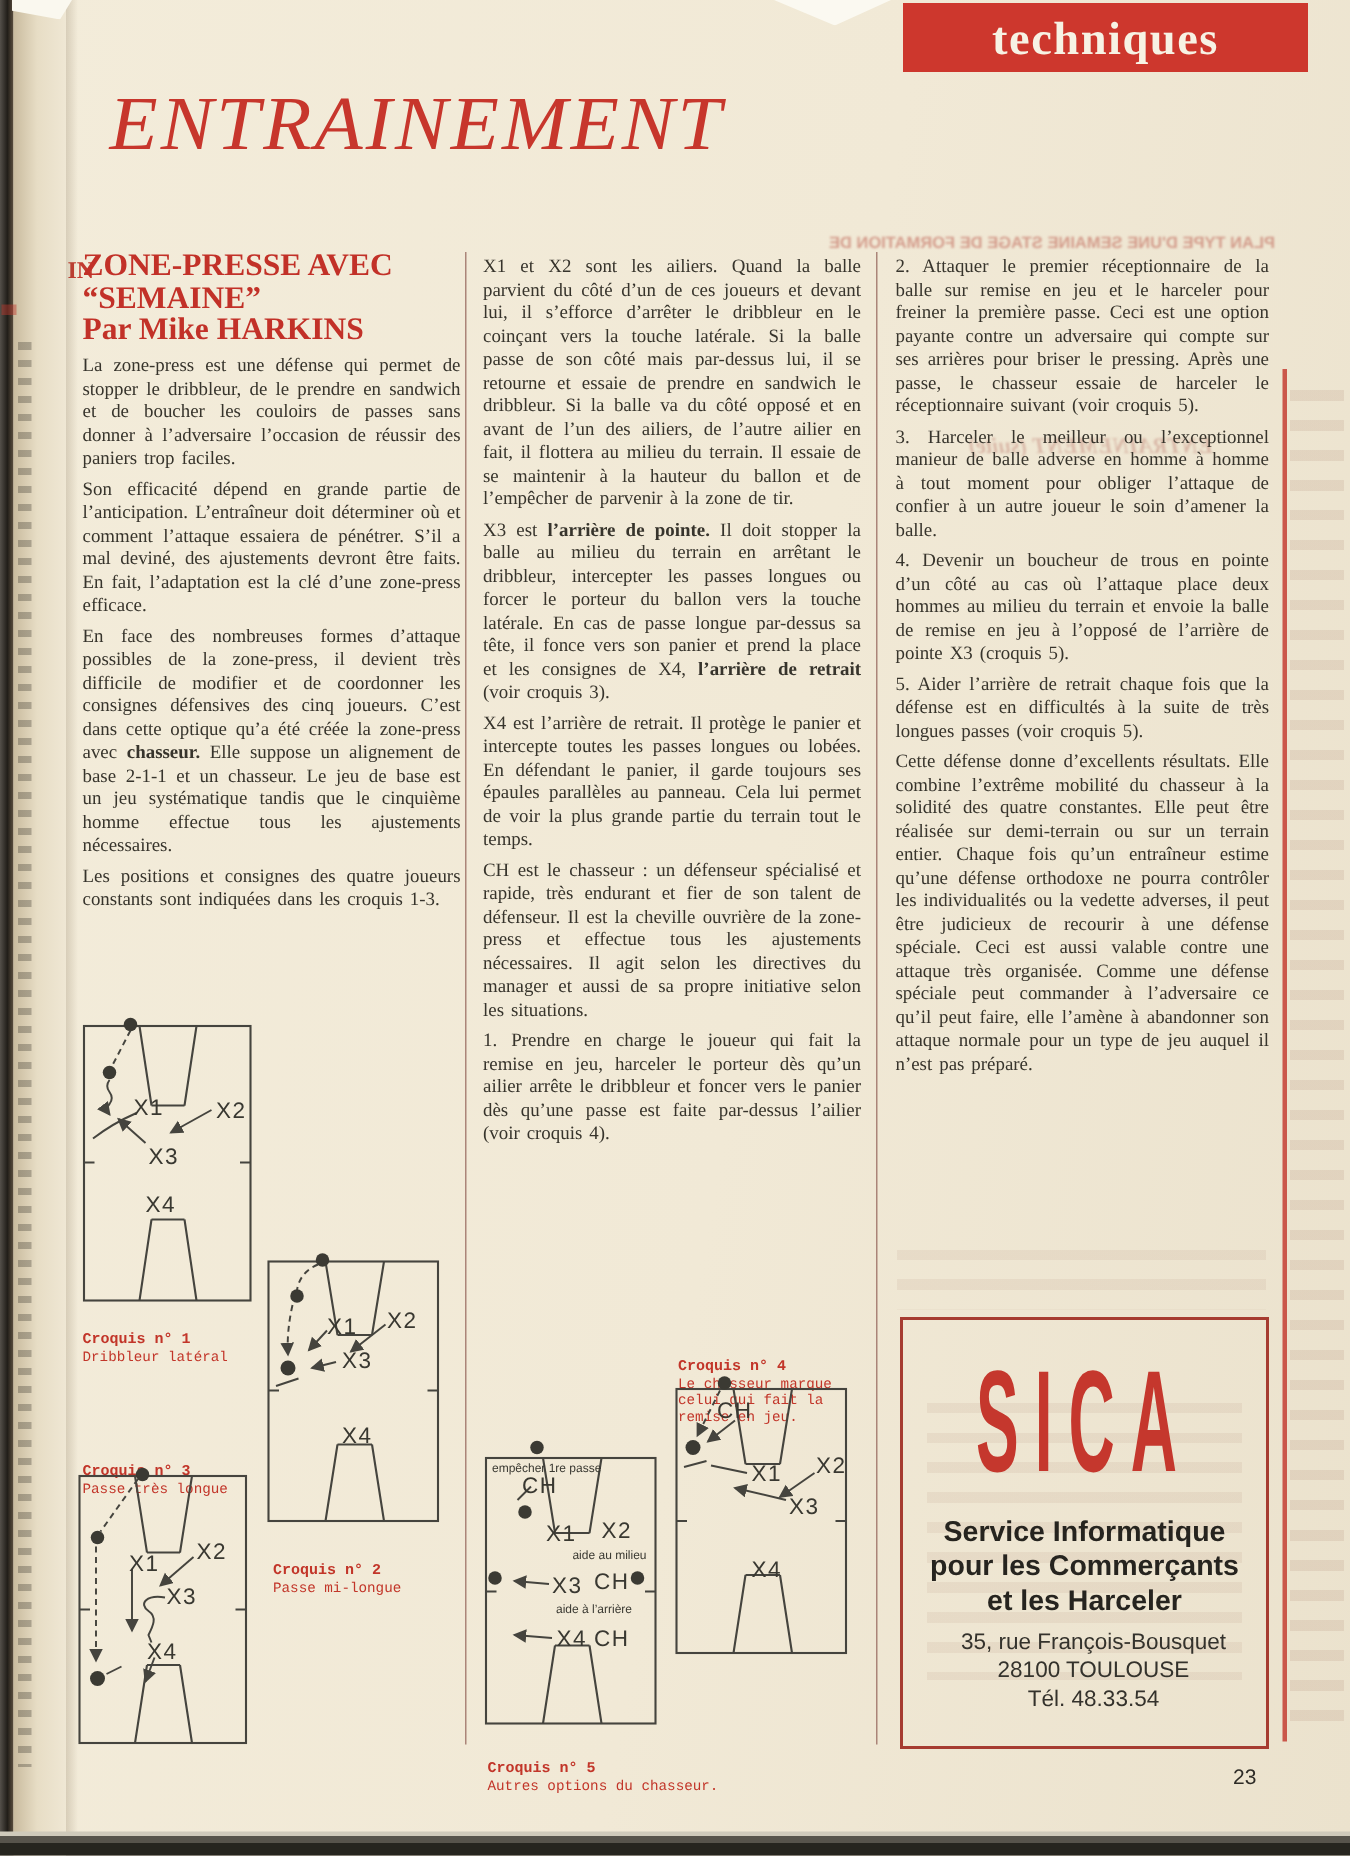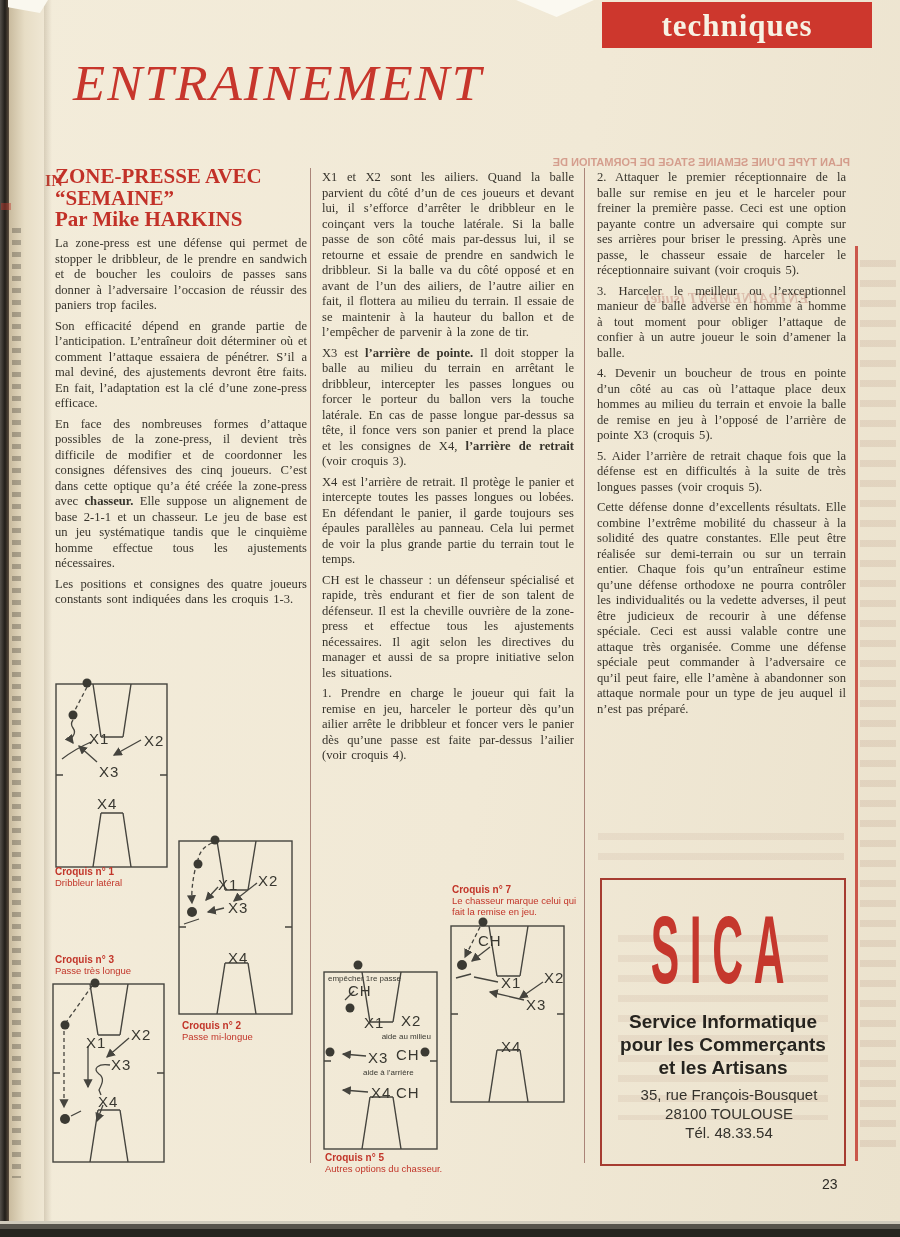--- a/index.html
+++ b/index.html
@@ -38,22 +38,22 @@
   .croquis{position:absolute;}
   .croquis svg{overflow:visible;display:block;}
   .court{stroke:#45443e;fill:none;stroke-width:1.4;}
   .ln{stroke:#45443e;fill:none;stroke-width:1.3;}
   .dash{stroke-dasharray:4 3;}
   .dot{fill:#3b3a33;}
   .pl{position:absolute;font-family:Liberation Sans, sans-serif;font-size:15px;
         color:#393831;letter-spacing:1px;white-space:nowrap;}
   .ann{position:absolute;font-family:"Liberation Sans",sans-serif;font-size:8px;
         color:#393831;white-space:nowrap;}
-  .cap{position:absolute;font-family:Liberation Sans, sans-serif;color:#c23529;
-        font-size:9.5px;line-height:11px;}
+  .cap{position:absolute;font-family:Liberation Mono, monospace;color:#c23529;
+        font-size:9.5px;line-height:11px;margin-top:22px;}
   .cap .t{font-weight:bold;font-size:10px;display:block;}
   
   .adbox{position:absolute;left:600px;top:878px;width:246px;height:288px;
         border:2px solid #a63c31;box-sizing:border-box;text-align:center;}
   .adlogo{margin-top:14px;height:104px;font-family:"Liberation Sans",sans-serif;
         font-weight:bold;font-size:52px;color:#c5372d;letter-spacing:13px;
         transform:scaleY(1.85) scaleX(0.82);transform-origin:center top;}
   .adbold{margin-top:12px;font-family:"Liberation Sans",sans-serif;font-weight:bold;
         font-size:19px;line-height:23px;color:#26241f;}
   .adaddr{margin-top:6px;font-family:"Liberation Sans",sans-serif;font-size:15px;
@@ -208,21 +208,21 @@
       <path class="ln" d="M58,82 C46,80 40,86 47,91 C53,95 50,101 47,107 L49,112"></path>
       <path class="ln" d="M51,122 L45,138" marker-end="url(#ah)"></path>
     </svg>
     <span class="pl" style="left:34px;top:51px;">X1</span>
     <span class="pl" style="left:79px;top:43px;">X2</span>
     <span class="pl" style="left:59px;top:73px;">X3</span>
     <span class="pl" style="left:46px;top:110px;">X4</span>
   </div>
 
   <div class="cap" style="left:452px;top:884px;width:132px;">
-    <span class="t">Croquis n° 7</span>
+    <span class="t">Croquis n° 4</span>
     <span>Le chasseur marque celui qui fait la remise en jeu.</span>
   </div>
   <div class="croquis" style="left:450px;top:925px;width:115px;height:178px;">
     <svg width="115" height="178" viewBox="0 0 115 178">
       <rect class="court" x="1" y="1" width="113" height="176"></rect>
       <path class="court" d="M39,1 L47,51 M78,1 L70,51 M47,51 L70,51"></path>
       <path class="court" d="M39,177 L47,125 M78,177 L70,125 M47,125 L70,125"></path>
       <path class="court" d="M1,89 L8,89 M107,89 L114,89"></path>
       <circle class="dot" cx="33" cy="-3" r="4.5"></circle>
       <path class="ln dash" d="M30,2 L15,32" marker-end="url(#ah)"></path>
@@ -254,35 +254,35 @@
       <path class="ln" d="M43,85 L20,83" marker-end="url(#ah)"></path>
       <path class="ln" d="M45,121 L20,119" marker-end="url(#ah)"></path>
     </svg>
     <span class="ann" style="left:5px;top:3px;">empêcher 1re passe</span>
     <span class="pl" style="left:25px;top:11px;">CH</span>
     <span class="pl" style="left:41px;top:43px;">X1</span>
     <span class="pl" style="left:78px;top:41px;">X2</span>
     <span class="ann" style="left:44px;top:61px;width:64px;text-align:right;">aide au milieu</span>
     <span class="pl" style="left:73px;top:75px;">CH</span>
     <span class="pl" style="left:45px;top:78px;">X3</span>
-    <span class="ann" style="left:40px;top:97px;width:66px;text-align:left;">aide à l’arrière</span>
+    <span class="ann" style="left:40px;top:97px;width:66px;text-align:center;">aide à l’arrière</span>
     <span class="pl" style="left:48px;top:113px;">X4</span>
     <span class="pl" style="left:73px;top:113px;">CH</span>
   </div>
   <div class="cap" style="left:325px;top:1152px;">
     <span class="t">Croquis n° 5</span>
     <span>Autres options du chasseur.</span>
   </div>
 
   <div class="adbox">
     <div class="adlogo">SICA</div>
     <div class="adbold">
       <div>Service Informatique</div>
       <div>pour les Commerçants</div>
-      <div>et les Artisans</div>
+      <div>et les Harceler</div>
     </div>
     <div class="adaddr">
       <div>35, rue François-Bousquet</div>
       <div>28100 TOULOUSE</div>
       <div>Tél. 48.33.54</div>
     </div>
   </div>
 
   <div class="page-number">23</div>
 </div>

